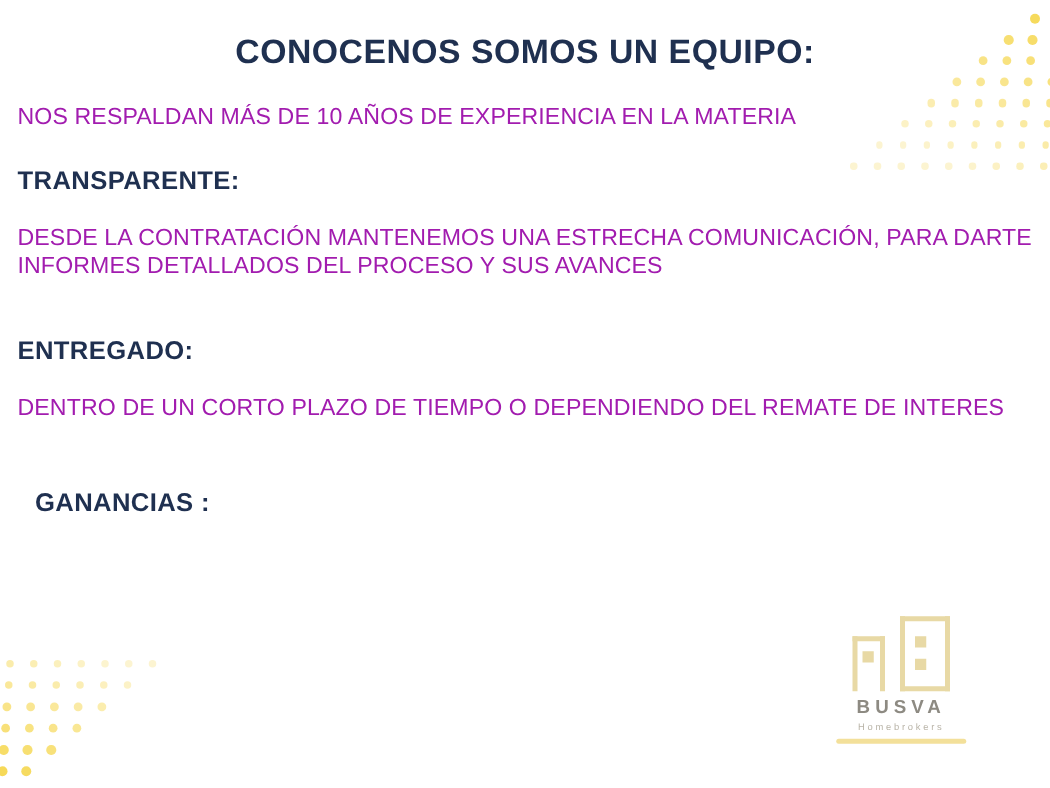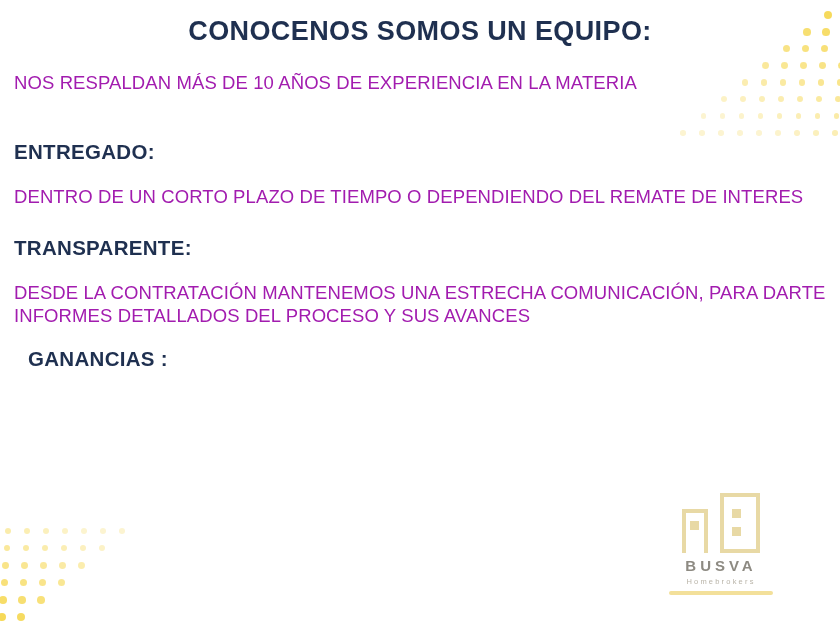--- a/index.html
+++ b/index.html
@@ -44,21 +44,21 @@
     bottom: -6px;
     left: -10px;
     width: 175px;
     height: 110px;
   }
 
   
   .content {
     position: absolute;
     left: 0;
-    top: 8px;
+    top: 18px;
     width: 840px;
     height: 526px;
     padding: 0;
     box-sizing: border-box;
   }
 
   .title {
     text-align: center;
     color: #1f3050;
     font-size: 27px;
@@ -90,21 +90,21 @@
 
   .sec-professional { margin-top: 25px; }
   .sec-professional .section-body { margin-top: 21px; }
 
   .sec-transparent { margin-top: 28px; }
   .sec-transparent .section-body { margin-top: 22px; }
 
   .sec-delivered { margin-top: 45px; }
   .sec-delivered .section-body { margin-top: 22px; }
 
-  .sec-gains { margin-top: 20px; padding-left: 28px; }
+  .sec-gains { margin-top: 54px; padding-left: 28px; }
   .sec-gains .section-body { margin-top: 21px; }
 
   
   .logo {
     position: absolute;
     right: 54px;
     bottom: 34px;
     width: 130px;
     height: 105px;
   }
@@ -222,28 +222,28 @@
     </div>
 
   <div class="content">
 
     <h1 class="title">CONOCENOS SOMOS UN EQUIPO:</h1>
 
     <div class="section sec-professional">
       <div class="section-body">NOS RESPALDAN MÁS DE 10 AÑOS DE EXPERIENCIA EN LA MATERIA</div>
     </div>
 
+    <div class="section sec-transparent">
+      <div class="section-heading">TRANSPARENTE:</div>
+      <div class="section-body">DESDE LA CONTRATACIÓN MANTENEMOS UNA ESTRECHA COMUNICACIÓN, PARA DARTE INFORMES DETALLADOS DEL PROCESO Y SUS AVANCES</div>
+    </div>
+
     <div class="section sec-delivered">
       <div class="section-heading">ENTREGADO:</div>
       <div class="section-body">DENTRO DE UN CORTO PLAZO DE TIEMPO O  DEPENDIENDO DEL REMATE DE INTERES</div>
-    </div>
-
-    <div class="section sec-transparent">
-      <div class="section-heading">TRANSPARENTE:</div>
-      <div class="section-body">DESDE LA CONTRATACIÓN MANTENEMOS UNA ESTRECHA COMUNICACIÓN, PARA DARTE INFORMES DETALLADOS DEL PROCESO Y SUS AVANCES</div>
     </div>
 
     <div class="section sec-gains">
       <div class="section-heading">GANANCIAS :</div>
     </div>
 
   </div>
 
   <div class="logo">
     <div class="logo-mark">

